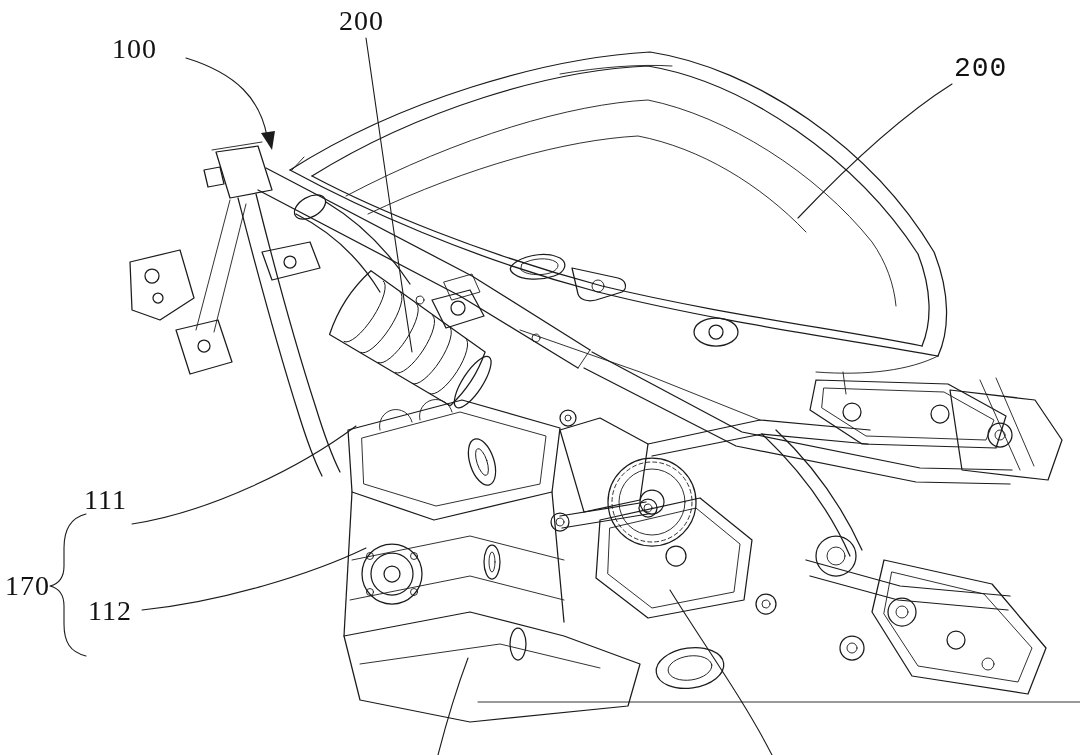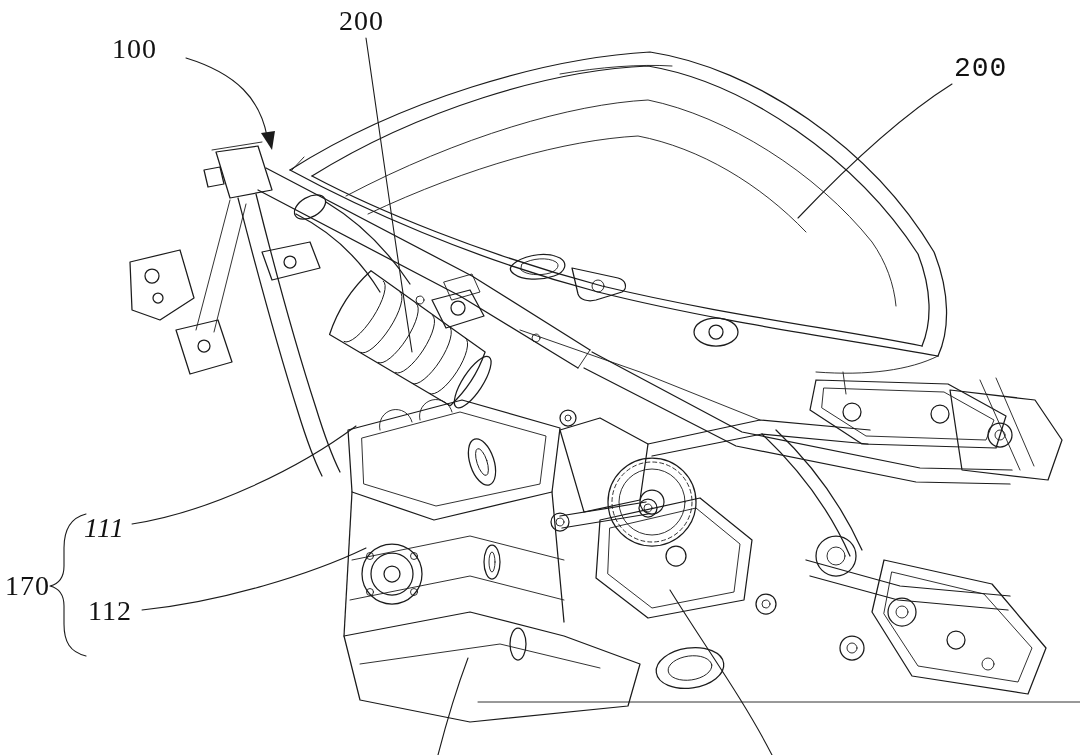--- a/index.html
+++ b/index.html
@@ -197,19 +197,19 @@
       <path class="leader" d="M 86 514 C 70 518, 64 530, 64 548 L 64 566 C 64 578, 58 584, 50 586 C 58 588, 64 594, 64 606 L 64 624 C 64 642, 70 652, 86 656" stroke-width="1.6"></path>
     </g>
   </svg>
 
   <span class="callout" style="left:112px; top:33px;">100</span>
 
   <span class="callout" style="left:339px; top:5px;">200</span>
 
   <span class="callout" style="left:954px; top:53px;font-family:Liberation Mono, monospace;">200</span>
 
-  <span class="callout" style="left:84px; top:512px;font-style:italic;">111</span>
+  <span class="callout" style="left:84px; top:484px;">111</span>
 
   <span class="callout" style="left:5px; top:570px;">170</span>
 
   <span class="callout" style="left:88px; top:595px;text-align:right;">112</span>
 
 </div>
 
 </body></html>

